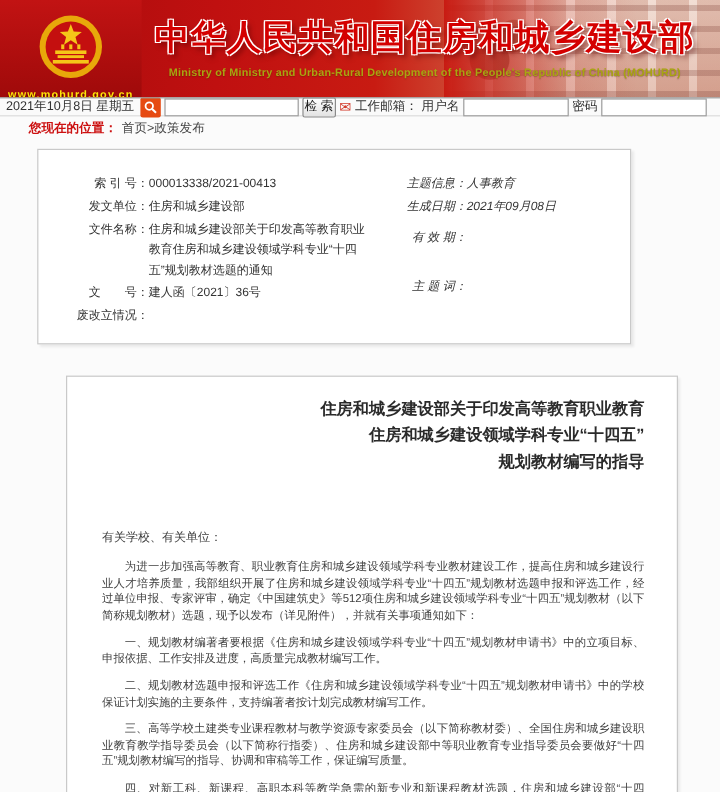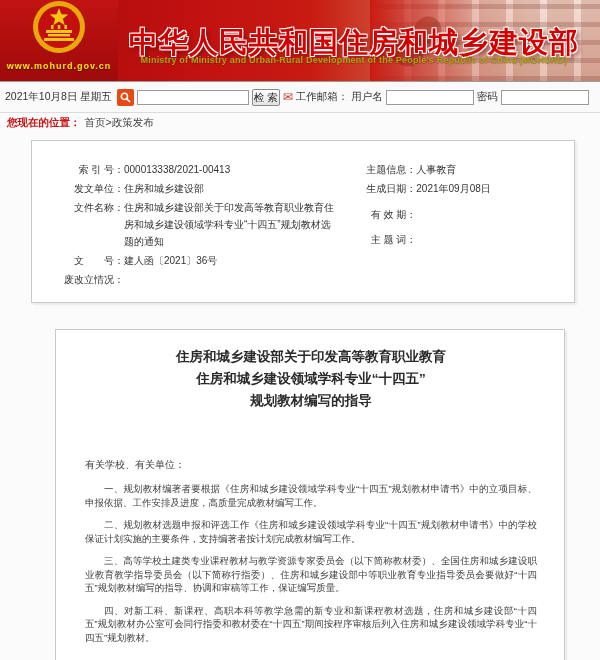--- a/index.html
+++ b/index.html
@@ -25,40 +25,40 @@
       radial-gradient(circle at 38px 50px, rgba(100,40,25,.50) 0 16px, rgba(100,40,25,0) 17px),
       radial-gradient(circle at 58px 30px, rgba(120,60,30,.45) 0 13px, rgba(120,60,30,0) 14px),
       repeating-linear-gradient(0deg, rgba(130,70,60,.28) 0 5px, rgba(255,255,255,0) 5px 18px),
       repeating-linear-gradient(90deg, rgba(255,255,255,.30) 0 7px, rgba(190,130,115,.25) 7px 34px),
       linear-gradient(180deg,#ecd0c2,#dba895);
   }
   .emblem-panel{
     position:absolute; left:0; top:0; width:118px; height:100%;
     background:linear-gradient(180deg,#c21313,#9f0a0a);
     display:flex; flex-direction:column; align-items:center; justify-content:flex-start;
-    padding-top:0;
+    padding-top:12px;
   }
   .site-url{
     color:#ffe607; font-size:9px; font-weight:bold; letter-spacing:1px; margin-top:3px;
     text-shadow:0 1px 1px rgba(0,0,0,.6);
   }
   .banner-title{
-    position:absolute; left:112px; right:4px; top:23px; text-align:center;
+    position:absolute; left:112px; right:4px; top:12px; text-align:center;
     font-size:29px; font-weight:bold; letter-spacing:1px; color:#d40000; white-space:nowrap;
     text-shadow:-1px -1px 0 #fff, 1px -1px 0 #fff, -1px 1px 0 #fff, 1px 1px 0 #fff, 3px 3px 4px rgba(90,0,0,.55);
   }
   .banner-subtitle{
     position:absolute; left:112px; right:4px; top:55px; text-align:center;
     font-size:9px; font-weight:bold; color:#a8a511; letter-spacing:.2px;
     text-shadow:0 1px 1px rgba(60,30,0,.35);
   }
 
   
   .toolbar{
-    height:31px; background:#fafafa; border-bottom:1px solid #dcdcdc;
+    height:15px; background:#fafafa; border-bottom:1px solid #dcdcdc;
     display:flex; align-items:center; gap:3px; padding:0 5px;
     font-size:10.5px; color:#333; white-space:nowrap;
   }
   .tb-date{ margin-right:2px; }
   .search-badge{
     width:17px; height:17px; background:#e64a12; border-radius:2px;
     display:inline-flex; align-items:center; justify-content:center; flex:0 0 auto;
   }
   .tb-input{ height:15px; border:1px solid #9b9b9b; background:#fff; font-size:10px; padding:0 2px; }
   .inp-search{ width:112px; }
@@ -66,49 +66,49 @@
   .inp-pass{ width:88px; }
   .btn{
     border:1px solid #8a8a8a; background:linear-gradient(#ffffff,#e2e2e2);
     font-size:10.5px; color:#222; padding:1px 1px; border-radius:2px; line-height:13px;
     font-family:inherit;
   }
   .mail-glyph{ color:#d23a2a; font-size:12px; line-height:12px; }
 
   
   .breadcrumb{
-    height:19px; display:flex; align-items:center; padding-left:7px;
+    height:19px; display:flex; align-items:center; padding-left:24px;
     font-size:10.5px;
   }
   .crumb-label{ color:#cc1111; font-weight:bold; margin-right:4px; }
   .crumb-path{ color:#444; }
 
   
   .meta-card{
-    width:544px; margin:8px 0 0 31px; background:#fff;
+    width:495px; margin:8px 0 0 31px; background:#fff;
     border:1px solid #c9c9c9; box-shadow:2px 2px 2px rgba(0,0,0,.07);
     padding:20px 8px 12px 12px; display:flex; font-size:10px; color:#333;
     min-height:124px;
   }
   .meta-col-left{ width:56%; }
-  .meta-col-right{ width:44%; }
+  .meta-col-right{ width:44%;font-style:italic; }
   .meta-row{ display:flex; line-height:17px; margin-bottom:2px; }
   .meta-label{ width:80px; text-align:right; white-space:nowrap; flex:0 0 auto; color:#333; }
   .meta-value{ flex:1; color:#333; }
   .gap-top{ margin-top:9px; }
-  .gap-top-lg{ margin-top:8px; }
+  .gap-top-lg{ margin-top:24px; }
 
   
   .article-card{
     width:510px; margin:26px 0 0 55px; background:#fff;
     border:1px solid #c9c9c9; box-shadow:2px 2px 2px rgba(0,0,0,.07);
     padding:14px 27px 40px 29px; height:420px; overflow:hidden;
   }
   .article-title{
-    text-align:center; font-weight:bold; font-size:13.5px; line-height:22px;
+    text-align:right; font-weight:bold; font-size:13.5px; line-height:22px;
     color:#2a2a2a; margin:2px 0 46px 0;
   }
   .salutation{ font-size:10px; line-height:14px; color:#404040; margin:0 0 10px 0; }
   .para{
     font-size:9.5px; line-height:13.5px; color:#404040;
     text-indent:2em; text-align:justify; margin:0 0 9px 0;
   }
 </style>
 </head>
 <body>
@@ -202,18 +202,19 @@
   </div>
 </div>
 
 <div class="article-card">
   <div class="article-title">
     <div>住房和城乡建设部关于印发高等教育职业教育</div>
     <div>住房和城乡建设领域学科专业“十四五”</div>
     <div>规划教材编写的指导</div>
   </div>
   <p class="salutation">有关学校、有关单位：</p>
+  <p class="para">为进一步加强高等教育、职业教育住房和城乡建设领域学科专业教材建设工作，提高住房和城乡建设行业人才培养质量，我部组织开展了住房和城乡建设领域学科专业“十四五”规划教材选题申报和评选工作，经过单位申报、专家评审，确定《中国建筑史》等512项住房和城乡建设领域学科专业“十四五”规划教材（以下简称规划教材）选题，现予以发布（详见附件），并就有关事项通知如下：</p>
   <p class="para">一、规划教材编著者要根据《住房和城乡建设领域学科专业“十四五”规划教材申请书》中的立项目标、申报依据、工作安排及进度，高质量完成教材编写工作。</p>
   <p class="para">二、规划教材选题申报和评选工作《住房和城乡建设领域学科专业“十四五”规划教材申请书》中的学校保证计划实施的主要条件，支持编著者按计划完成教材编写工作。</p>
   <p class="para">三、高等学校土建类专业课程教材与教学资源专家委员会（以下简称教材委）、全国住房和城乡建设职业教育教学指导委员会（以下简称行指委）、住房和城乡建设部中等职业教育专业指导委员会要做好“十四五”规划教材编写的指导、协调和审稿等工作，保证编写质量。</p>
   <p class="para">四、对新工科、新课程、高职本科等教学急需的新专业和新课程教材选题，住房和城乡建设部“十四五”规划教材办公室可会同行指委和教材委在“十四五”期间按程序审核后列入住房和城乡建设领域学科专业“十四五”规划教材。</p>
 
 </div>
 
 </body></html>

